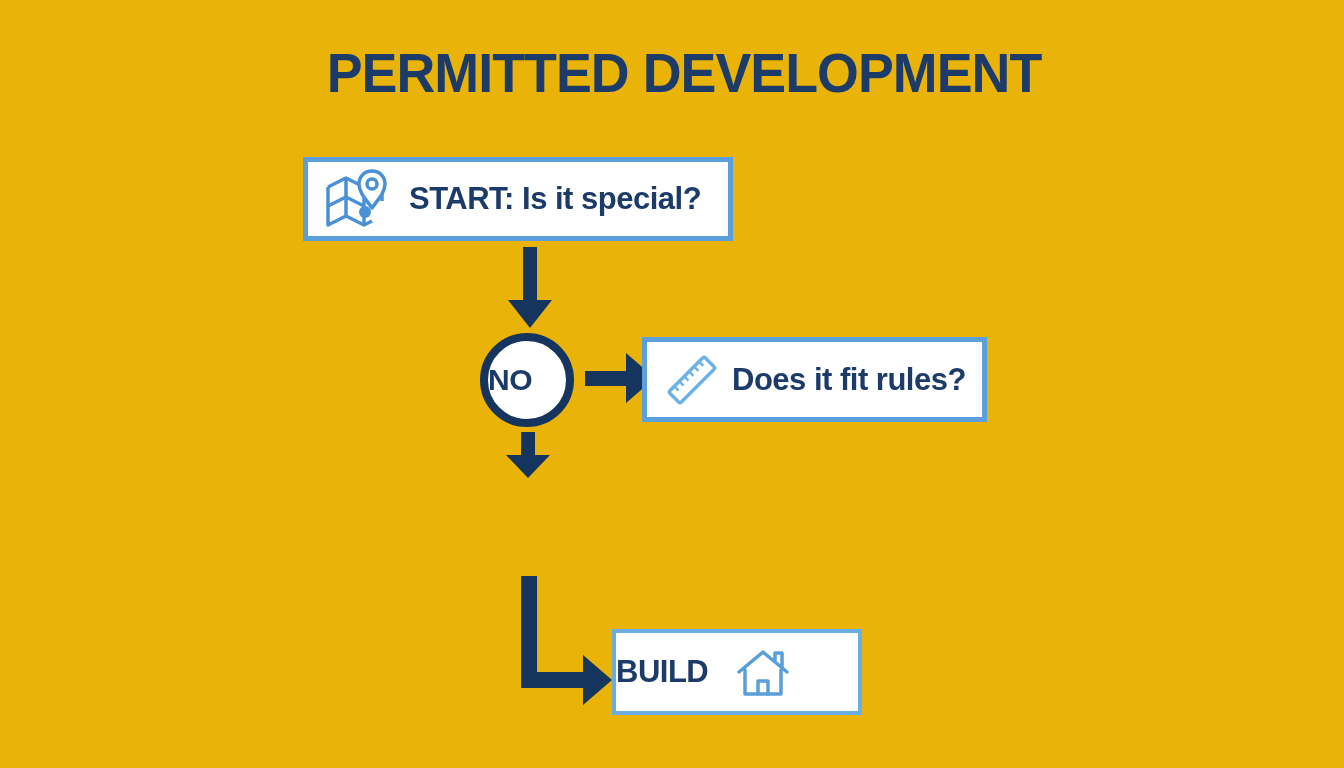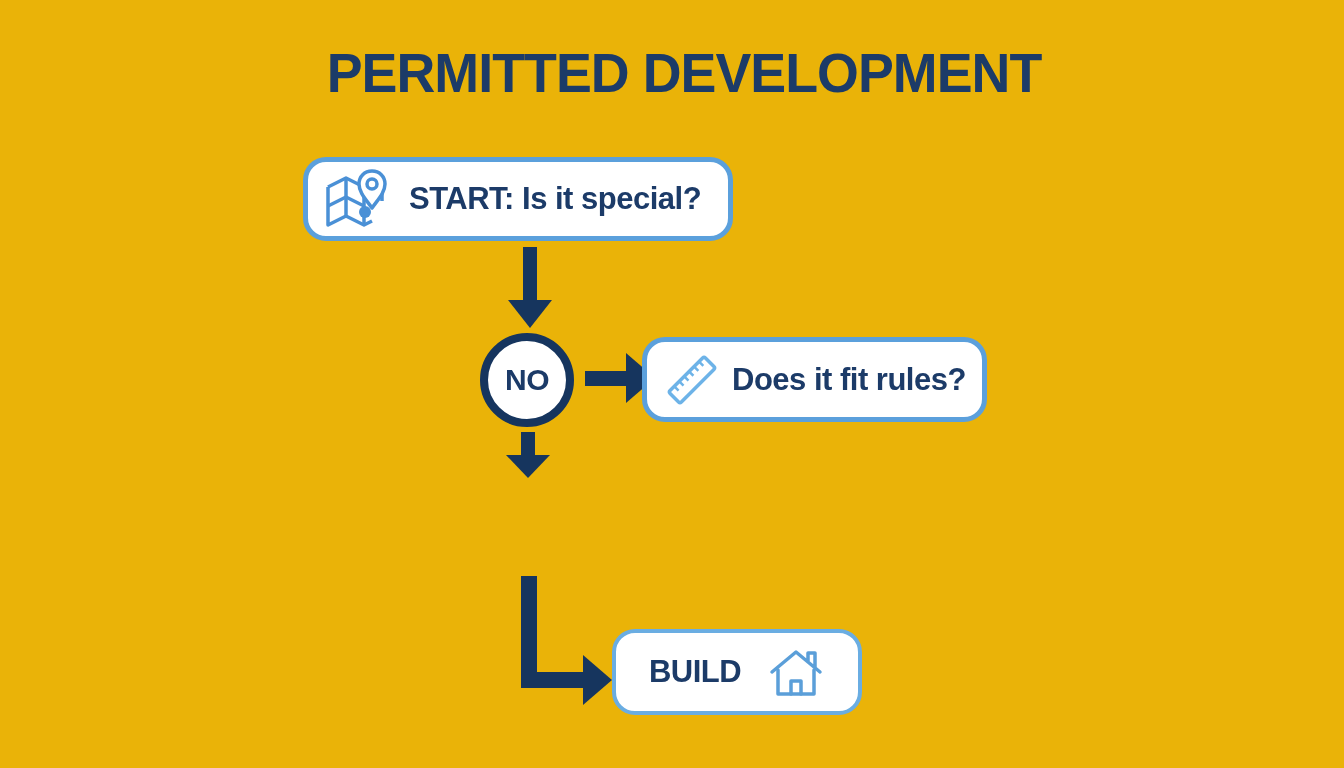--- a/index.html
+++ b/index.html
@@ -30,62 +30,60 @@
     color: #1c3b68;
     transform: scaleX(0.96);
   }
   
   .node-box {
     position: absolute;
     box-sizing: border-box;
     background: #ffffff;
     display: flex;
     align-items: center;
-    border-radius: 23px;
   }
   .start-box {
     left: 303px; top: 157px;
     width: 430px; height: 84px;
     border: 5px solid #5ba0dc;
     padding-left: 13px;
     gap: 14px;
   }
   .rules-box {
     left: 642px; top: 337px;
     width: 345px; height: 85px;
     border: 5px solid #5ba0dc;
     padding-left: 17px;
     gap: 12px;
   }
   .build-box {
     left: 612px; top: 629px;
     width: 250px; height: 86px;
     border: 4px solid #6aade2;
-    justify-content: center;
     gap: 26px;
   }
   .box-label {
     font-size: 31px;
     font-weight: bold;
     letter-spacing: -0.5px;
     color: #1c3b68;
     white-space: nowrap;
   }
   .icon { display: inline-flex; align-items: center; justify-content: center; }
   
   .decision-circle {
     position: absolute;
     box-sizing: border-box;
     width: 94px; height: 94px;
     border: 8px solid #16355e;
     border-radius: 50%;
     background: #ffffff;
     display: flex;
     align-items: center;
-    justify-content: center;
+    justify-content: flex-start;
   }
   .circle-no  { left: 480px; top: 333px; }
   .circle-yes { left: 487px; top: 481px; }
   .circle-label {
     font-size: 30px;
     font-weight: bold;
     letter-spacing: -0.5px;
     color: #1c3b68;
   }
   

